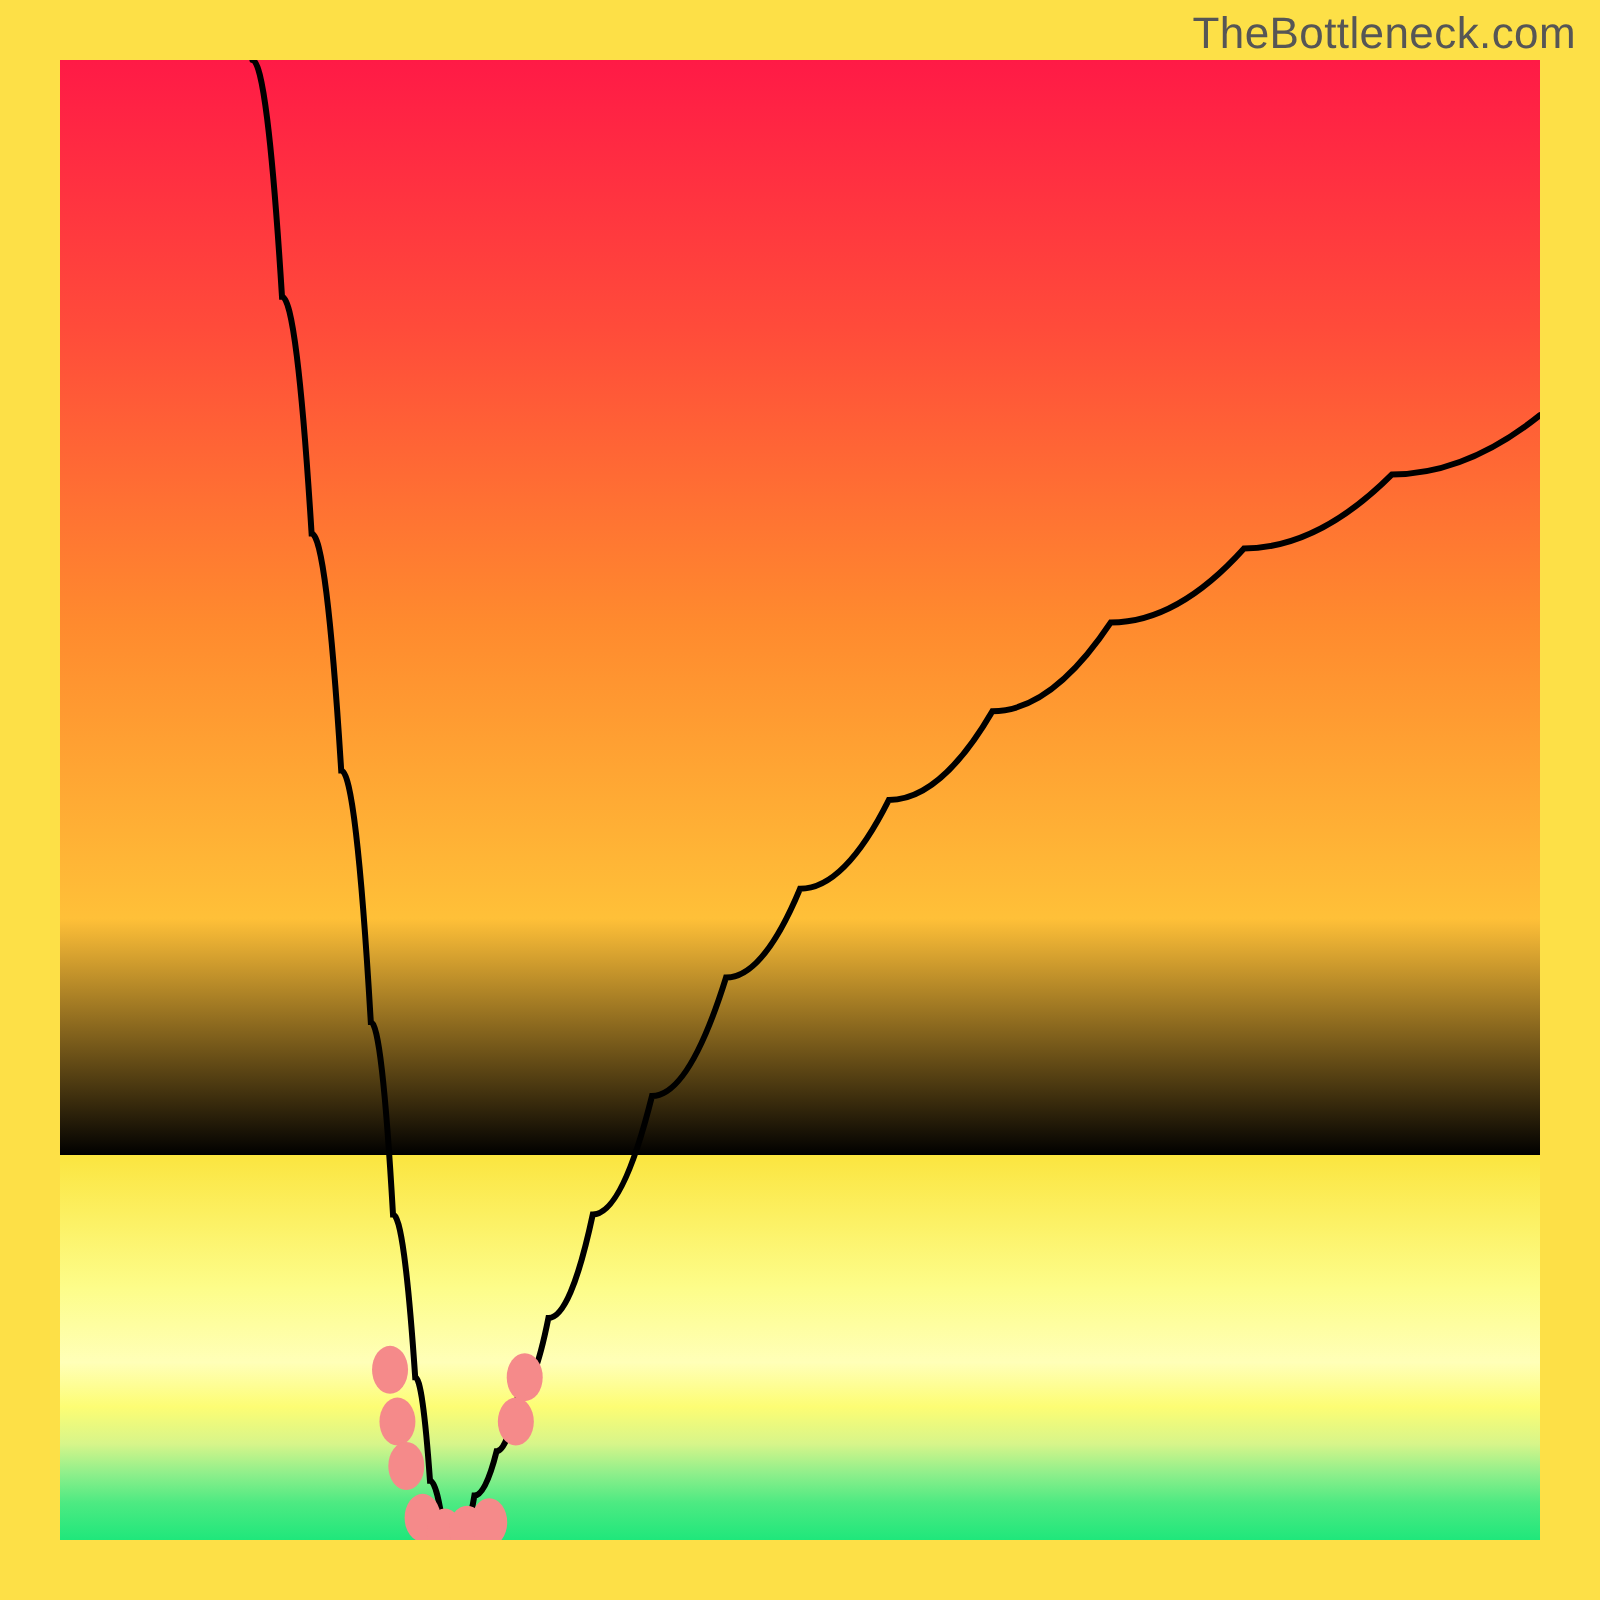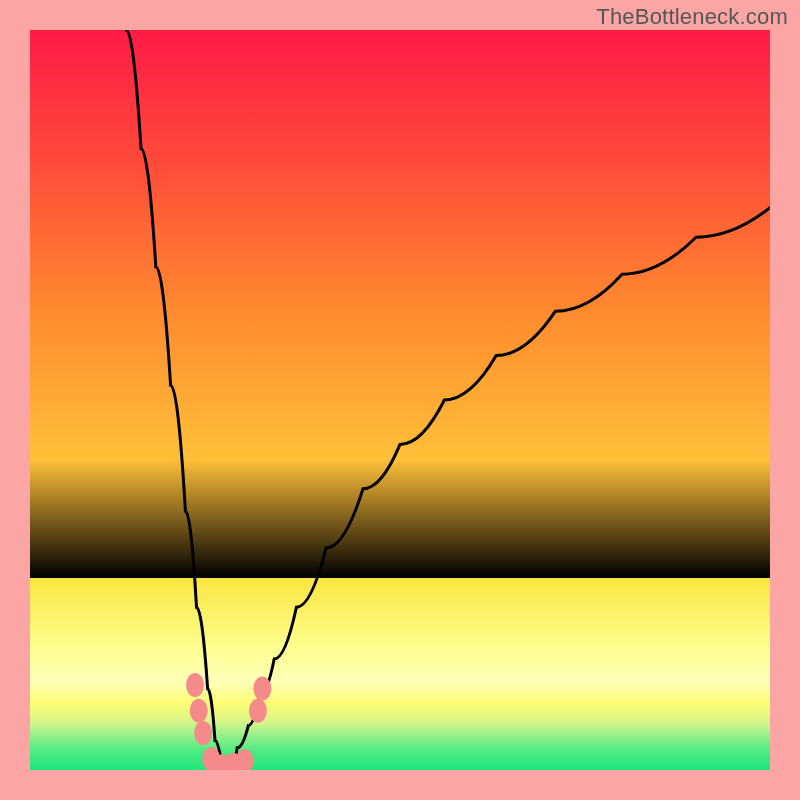--- a/index.html
+++ b/index.html
@@ -1,21 +1,21 @@
 <!DOCTYPE html>
 <html><head>
 <meta charset="utf-8">
 <style>
   * { margin: 0; padding: 0; box-sizing: border-box; }
   html, body { width: 800px; height: 800px; overflow: hidden; background: #000; }
   .frame {
     position: relative;
     width: 800px;
     height: 800px;
-    background: #fca5a5;
+    background: #fde047;
   }
   .plot-area {
     position: absolute;
     left: 30px;
     top: 30px;
     width: 740px;
     height: 740px;
     overflow: hidden;
   }
   .gradient-bg {

